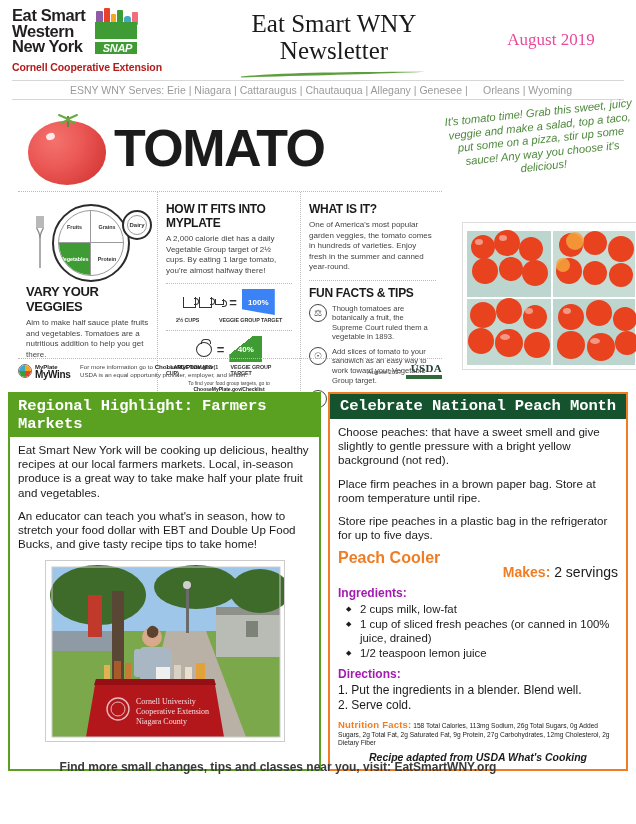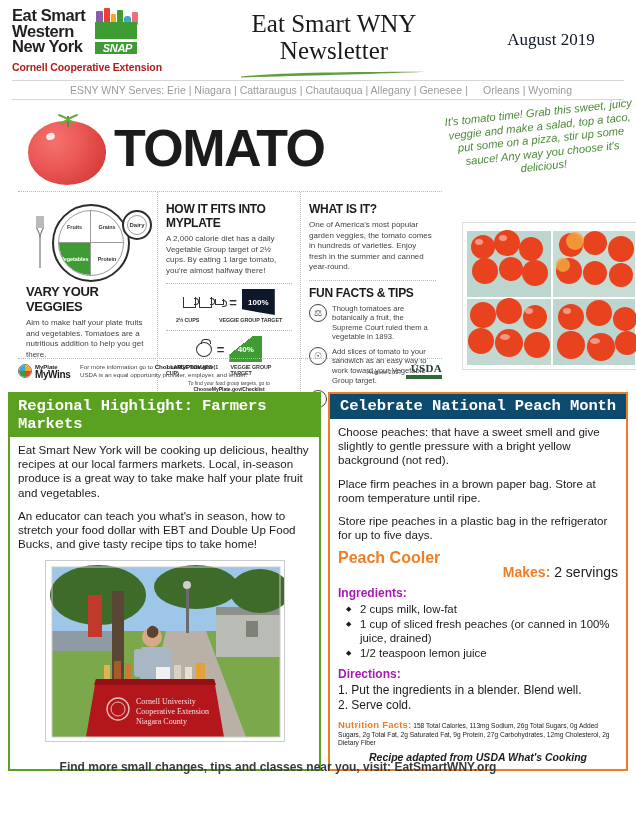--- a/index.html
+++ b/index.html
@@ -24,21 +24,21 @@
   .snap-white { position: absolute; left: 4px; top: 31px; width: 42px; height: 3px; background: #ffffff; }
   .snap-items { position: absolute; left: 5px; top: 0px; width: 44px; height: 17px; }
   .si { position: absolute; bottom: 0; border-radius: 1px; }
   .cce { color: #b31b1b; font-weight: bold; font-size: 10.5px; margin-top: 6px; letter-spacing: -0.1px; }
 
   .title-block { flex: 1; text-align: center; padding-top: 2px; }
   .news-title { font-family: "Liberation Serif", serif; font-size: 25px; line-height: 27px; color: #1a1a1a; }
   .swoosh { margin: 3px auto 0 auto; width: 190px; height: 7px; }
 
   .date-block { width: 130px; flex: 0 0 130px; text-align: center; padding-top: 22px;
-                font-family: "Liberation Serif", serif; font-size: 17px; color: #0f172a; }
+                font-family: "Liberation Serif", serif; font-size: 17px; color: #ec4899; }
 
   
   .serves-bar {
     margin: 2px 12px 0 12px; border-top: 1px solid #d7d7d7; border-bottom: 1px solid #d7d7d7;
     height: 20px; display: flex; align-items: center; color: #9a9a9a; font-size: 10.5px;
     padding: 0 52px 0 58px; justify-content: space-between;
   }
 
   
   .info-wrap { position: relative; margin: 4px 10px 0 10px; height: 295px; }
@@ -84,21 +84,21 @@
   .body-txt { font-size: 8px; line-height: 10.5px; color: #444; }
 
   .divider-dot { border-top: 1px dotted #b9b9b9; margin: 7px 0 5px 0; }
 
   .equation { display: flex; align-items: center; gap: 3px; justify-content: center; margin-top: 4px; }
   .cup { width: 13px; height: 11px; border: 1.2px solid #333; border-top: none; position: relative; }
   .cup::after { content:""; position:absolute; right:-4px; top:1px; width:4px; height:5px;
                 border:1.2px solid #333; border-left:none; border-radius:0 4px 4px 0; }
   .cup.sm { width: 9px; height: 6px; }
   .eqsign { font-size: 13px; font-weight: bold; color: #333; margin: 0 2px; }
-  .pct-badge { width: 33px; height: 26px; background: #0f172a; color: #fff; font-size: 8px;
+  .pct-badge { width: 33px; height: 26px; background: #3b82f6; color: #fff; font-size: 8px;
                font-weight: bold; display:flex; align-items:center; justify-content:center;
                clip-path: polygon(0 0, 100% 0, 100% 100%, 0 78%); }
   .pct-badge.p40 { clip-path: polygon(0 0, 100% 0, 100% 100%, 0 100%); background: linear-gradient(to bottom right,#fff 0 36%, #3f9c35 36% 100%); }
   .eq-caps { display:flex; justify-content: space-around; font-size:5.4px; font-weight:bold;
              color:#333; margin-top:2px; letter-spacing:-0.1px; }
   .tomato-mini { width: 16px; height: 15px; border: 1.3px solid #333; border-radius: 50%; position: relative; }
   .tomato-mini::before { content:""; position:absolute; left:4px; top:-4px; width:8px; height:4px;
                          border:1.2px solid #333; border-bottom:none; border-radius:4px 4px 0 0; }
   .tiny-link { font-size: 5px; color: #444; text-align: center; margin-top: 4px; }
   .tiny-link b { color: #1b1b1b; }
@@ -131,21 +131,21 @@
   .tomato-photo { position: absolute; left: 452px; top: 118px; width: 176px; height: 148px;
                   border: 1px solid #ddd; overflow: hidden; background: #cfd8d0; }
 
   
   .panels { position: absolute; left: 8px; top: 392px; width: 620px; display: flex; gap: 7px; }
   .panel { background: #fff; }
   .panel.green { width: 313px; border: 2.5px solid #5aa021; }
   .panel.orange { width: 300px; border: 2.5px solid #f07d23; }
   .panel-head { color: #fff; font-weight: bold; font-size: 15.5px; padding: 3px 8px 4px 8px; letter-spacing: -0.1px; font-family: Liberation Mono, monospace; }
   .panel.green .panel-head { background: #5aa021; }
-  .panel.orange .panel-head { background: #0c4a6e; text-align: center; }
+  .panel.orange .panel-head { background: #14532d; text-align: center; }
   .panel-body { padding: 6px 8px 6px 8px; }
   .p-txt { font-size: 11.6px; line-height: 14.2px; color: #1b1b1b; margin-bottom: 9px; }
   .p-txt:last-child { margin-bottom: 0; }
 
   .farm-photo { width: 240px; height: 182px; margin: 4px auto 6px auto; border: 1px solid #ccc;
                 position: relative; overflow: hidden; background: #8fae6a; }
 
   .rec-title { color: #f07d23; font-weight: bold; font-size: 16px; line-height: 14px; }
   .rec-makes { font-size: 14px; line-height: 14px; color: #1b1b1b; text-align: right; }
   .rec-makes .lbl { color: #f07d23; font-weight: bold; }
@@ -241,21 +241,21 @@
               <div class="q veg">Vegetables</div>
               <div class="q prot">Protein</div>
             </div>
           </div>
           <div class="dairy">
             <div class="dairy-in"></div>
             <span>Dairy</span>
           </div>
         </div>
         <div class="sec-title">VARY YOUR VEGGIES</div>
-        <div class="body-txt">Aim to make half your plate fruits and vegetables. Tomatoes are a nutritious addition to help you get there.</div>
+        <div class="body-txt">Aim to make half sauce plate fruits and vegetables. Tomatoes are a nutritious addition to help you get there.</div>
       </div>
 
       <div class="col-mid">
         <div class="sec-title sm">HOW IT FITS INTO MYPLATE</div>
         <div class="body-txt">A 2,000 calorie diet has a daily Vegetable Group target of 2½ cups. By eating 1 large tomato, you're almost halfway there!</div>
 
         <div class="divider-dot"></div>
         <div class="equation">
           <div class="cup"></div>
           <div class="cup"></div>

